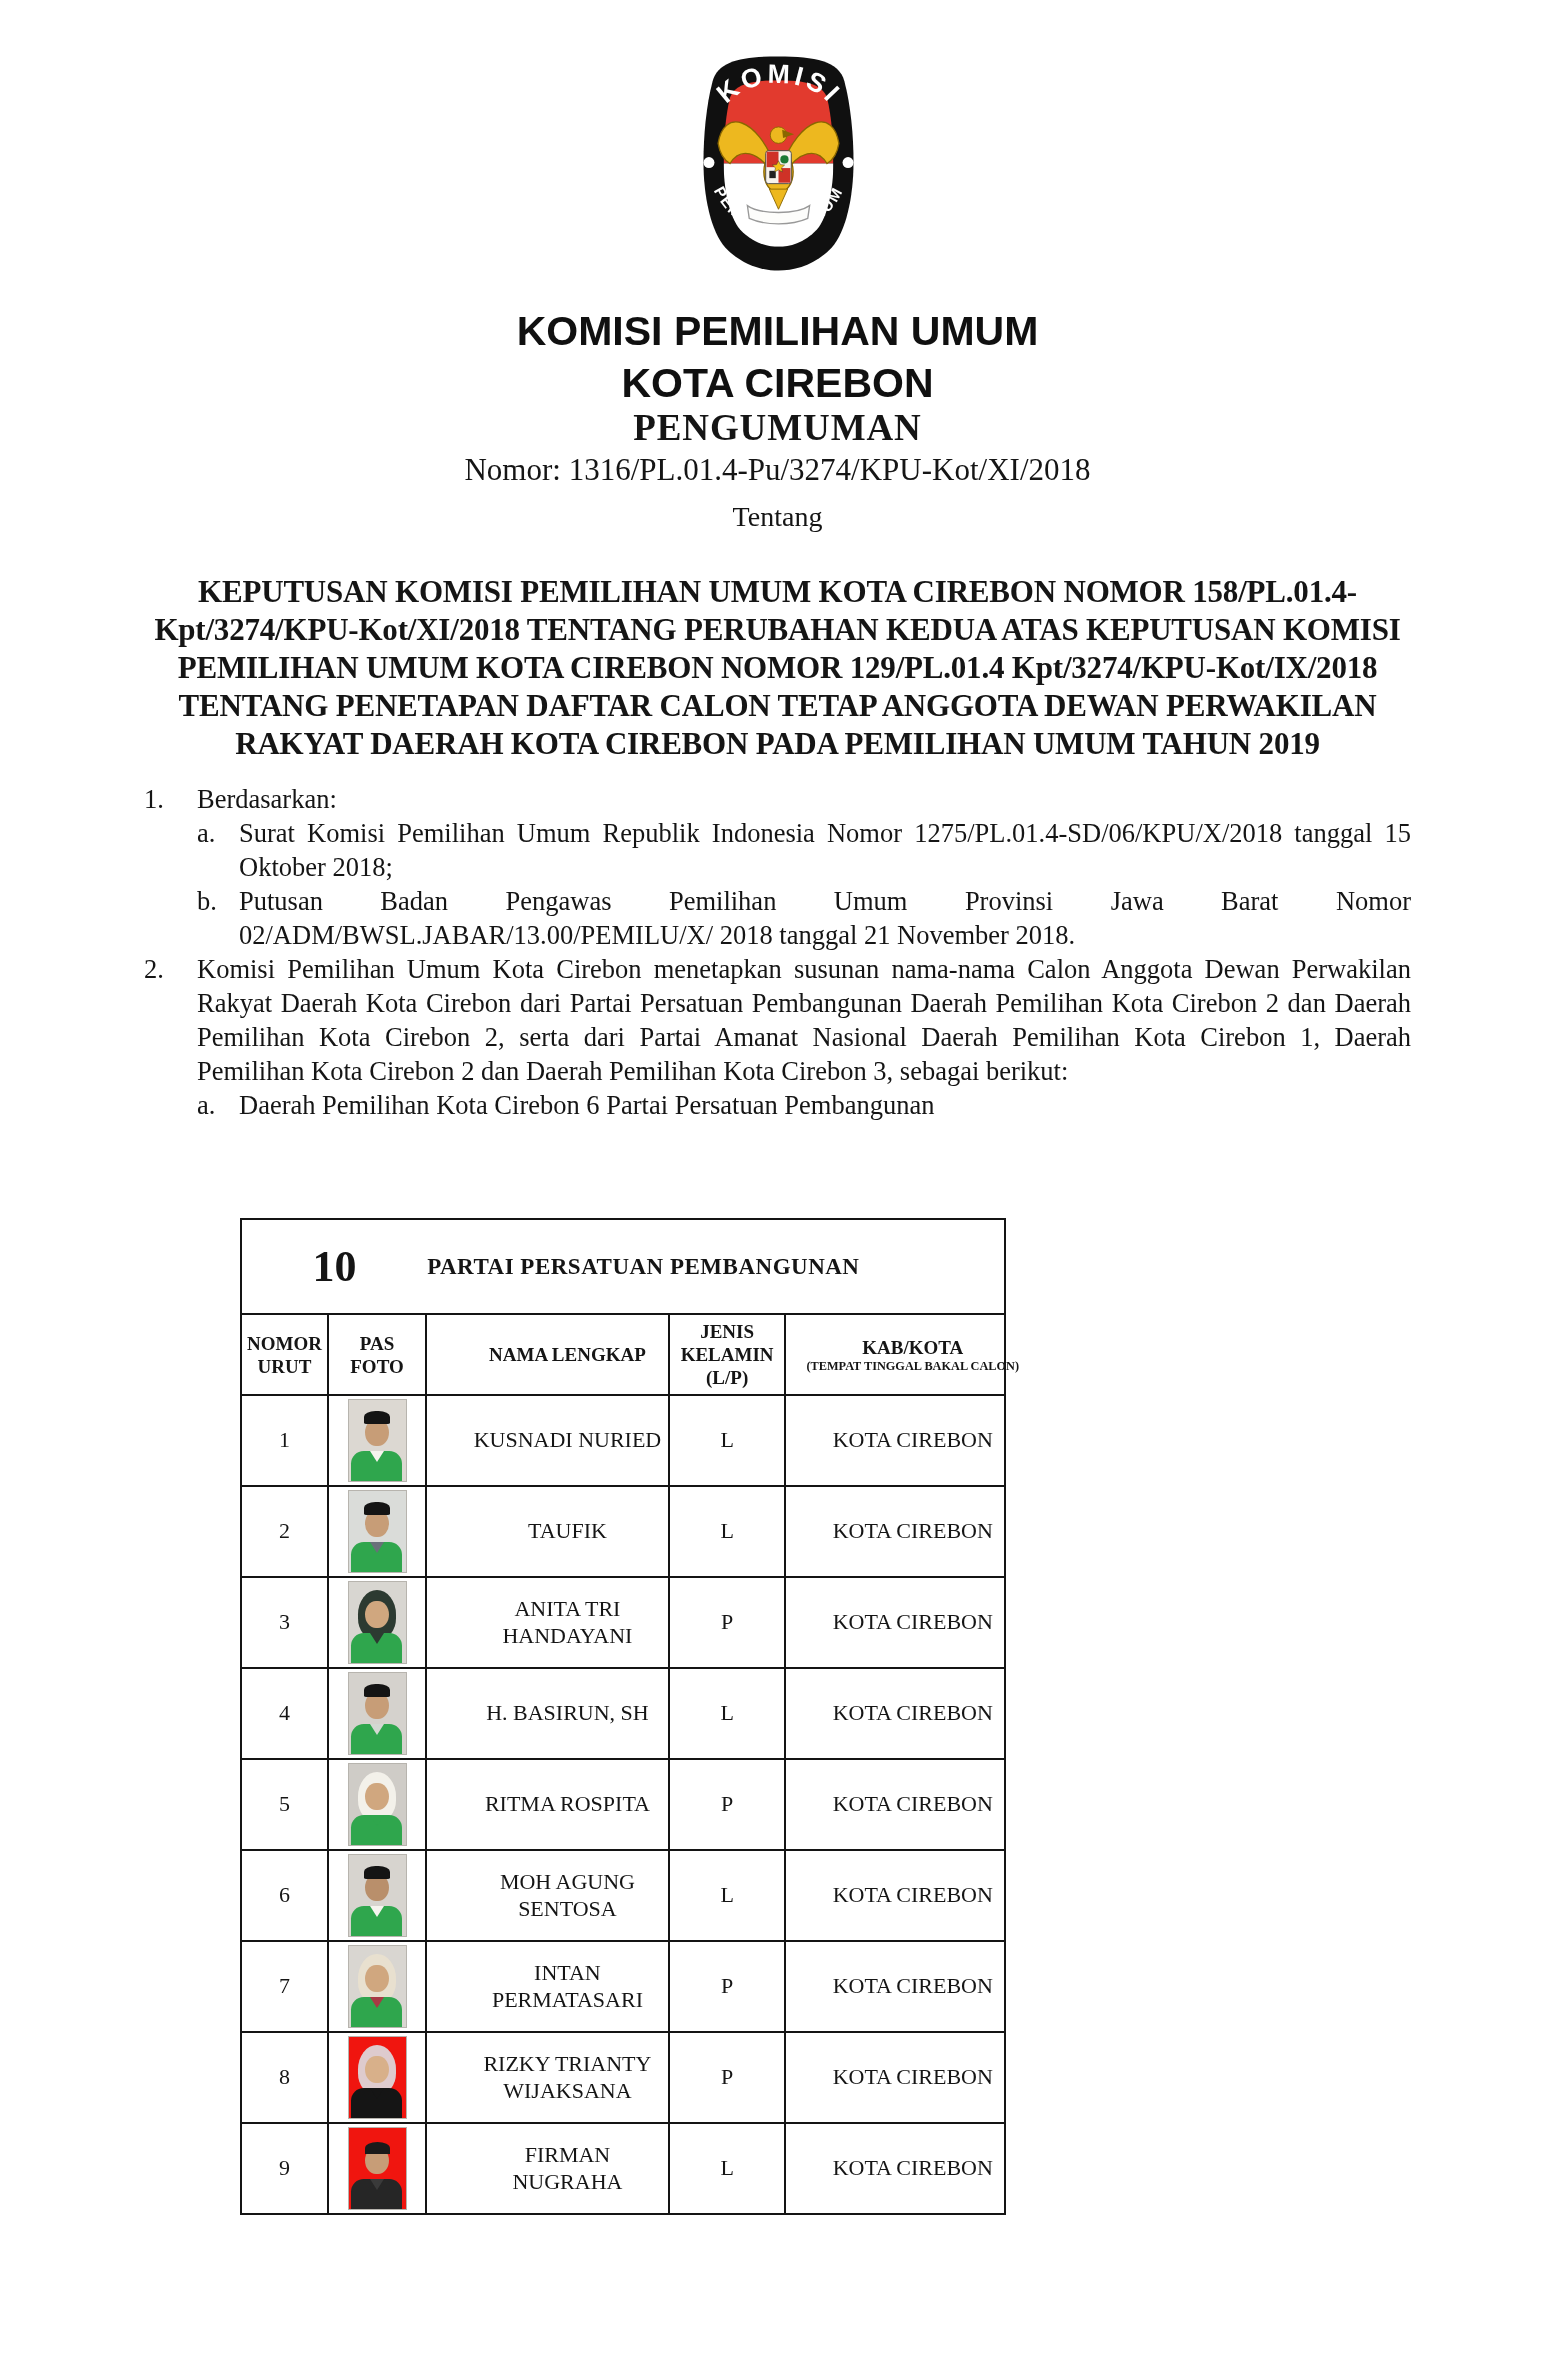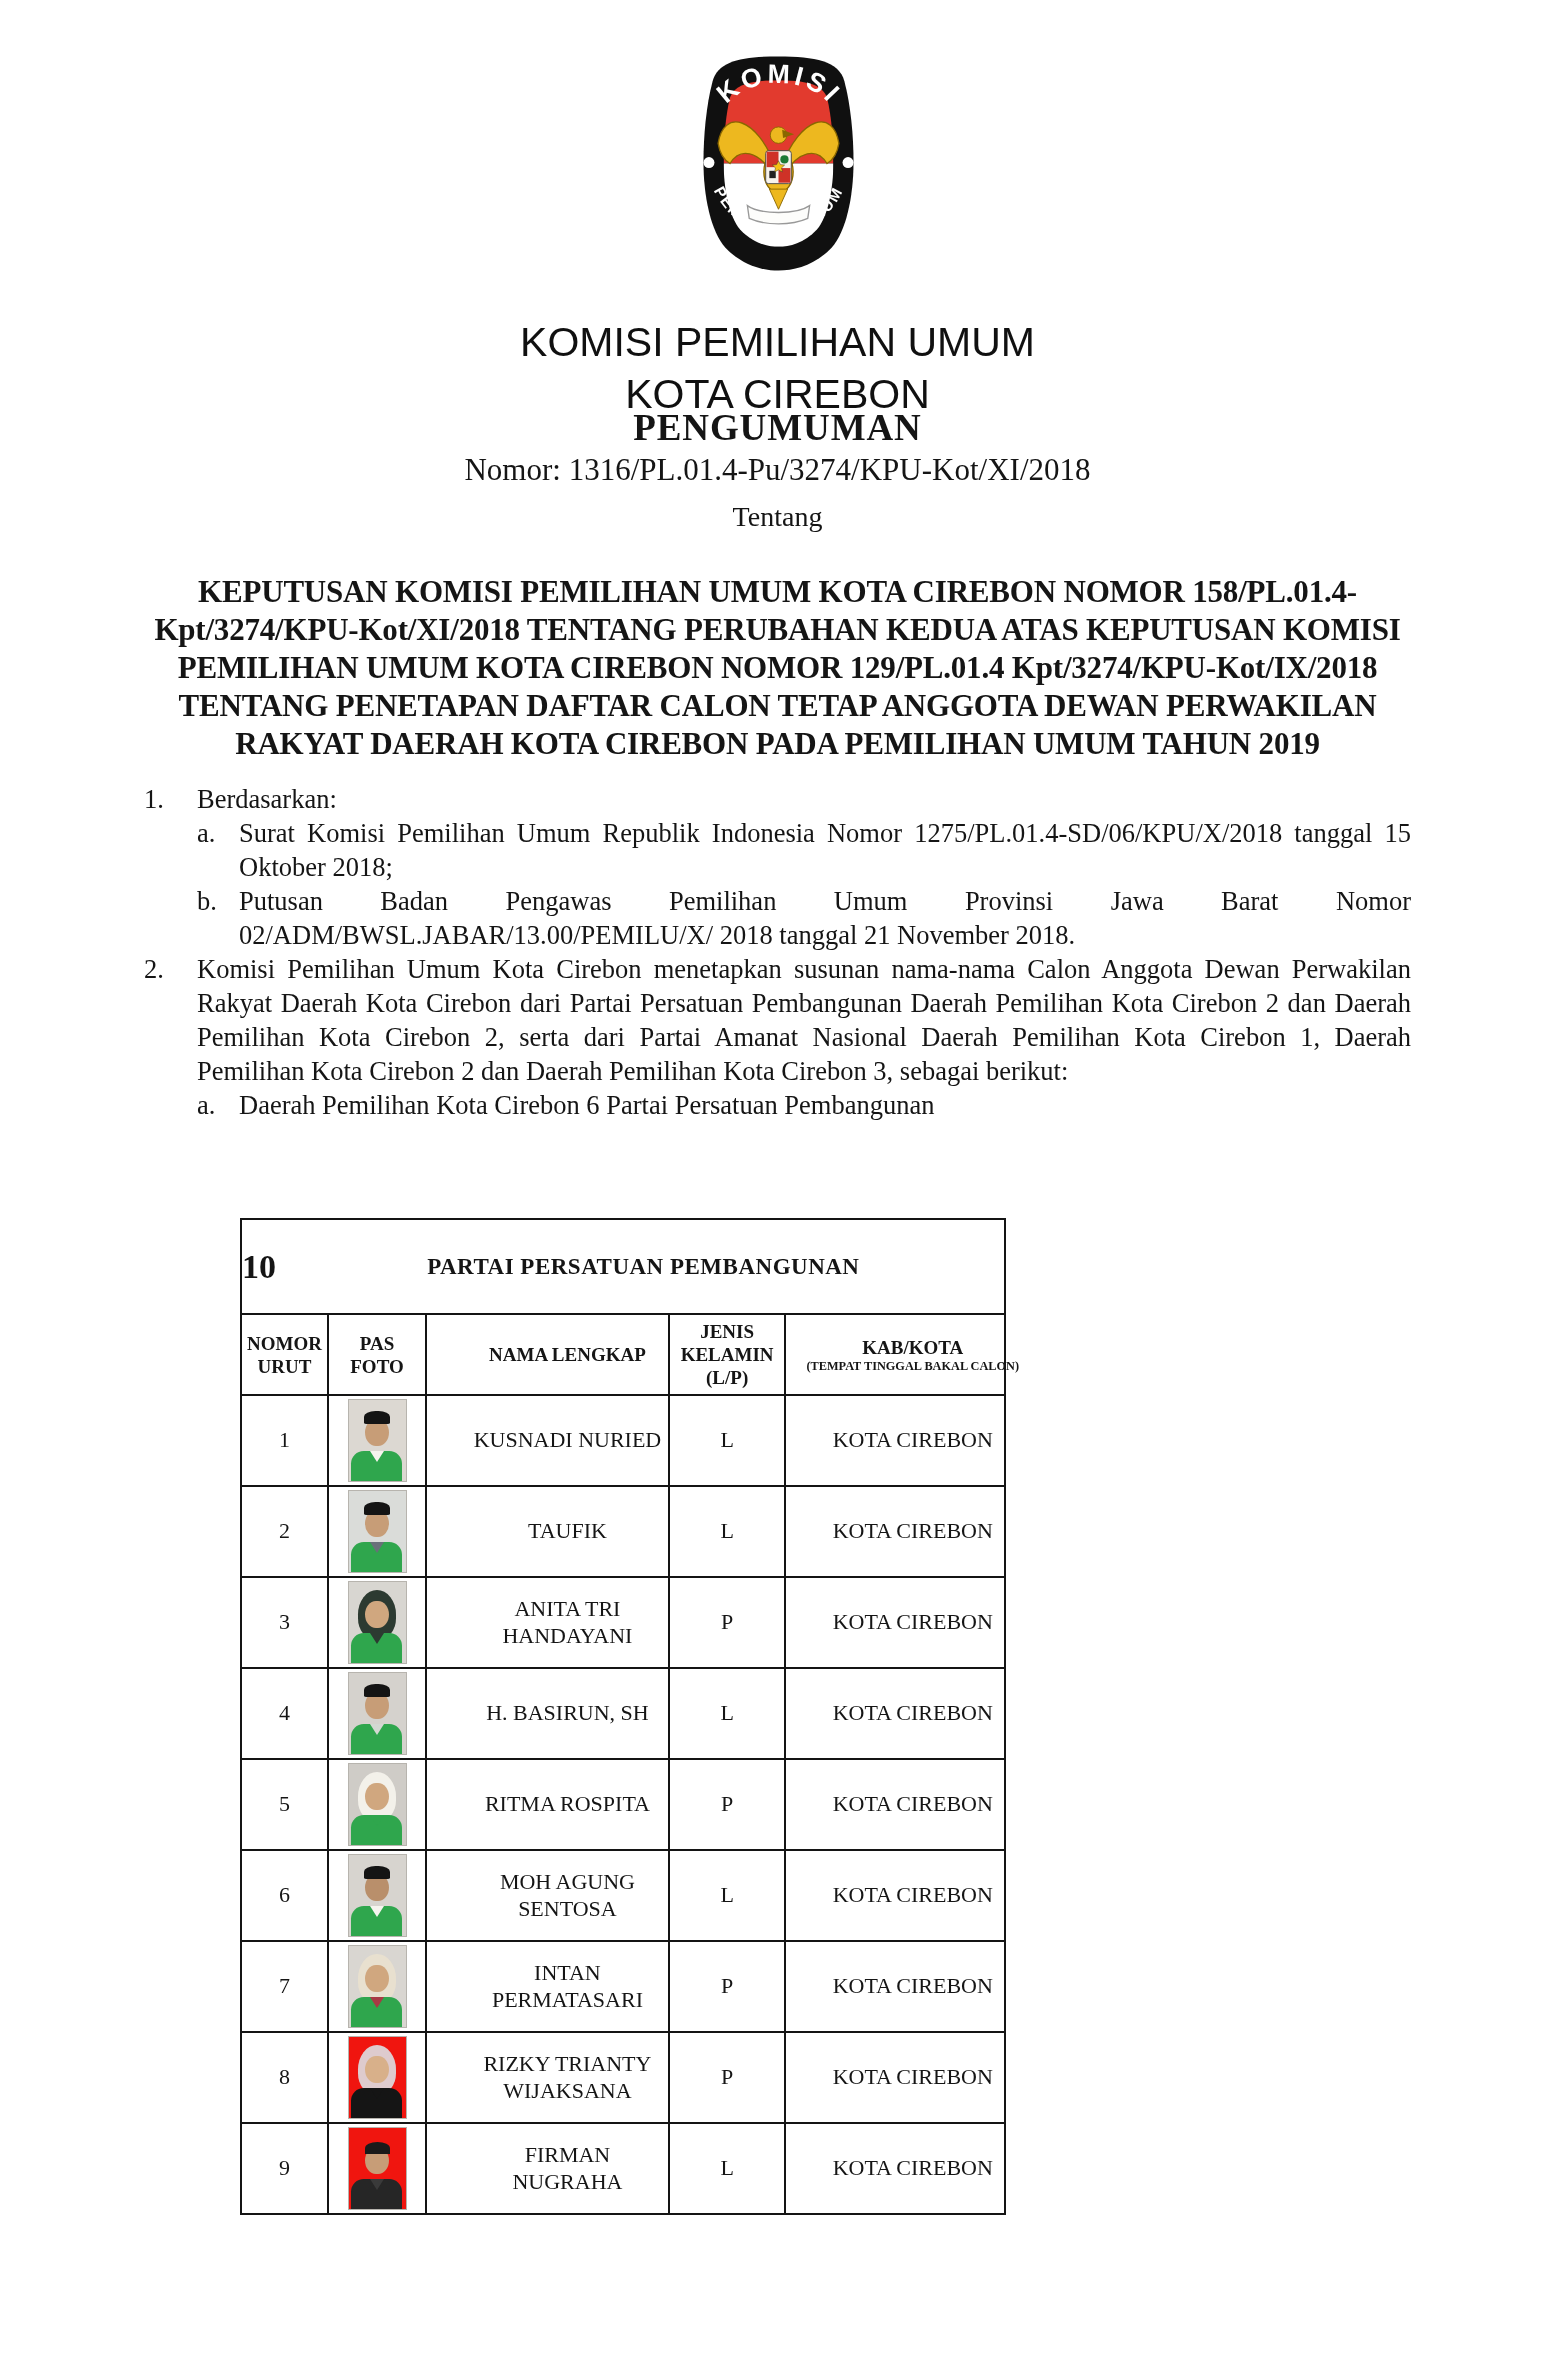--- a/index.html
+++ b/index.html
@@ -4,22 +4,22 @@
 <style>
   html,body{margin:0;padding:0;background:#888;}
   .page{position:relative;width:1555px;height:2377px;margin:0 auto;background:#ffffff;
         color:#151515;font-family:"Liberation Serif",serif;overflow:hidden;}
 
   
   .kpu-logo{position:absolute;top:51px;left:50%;margin-left:-91px;width:183px;height:225px;}
   .kpu-txt-top{font-family:"Liberation Sans",sans-serif;font-weight:bold;font-size:29px;fill:#ffffff;letter-spacing:4px;}
   .kpu-txt-bot{font-family:"Liberation Sans",sans-serif;font-weight:bold;font-size:17px;fill:#ffffff;letter-spacing:2px;}
 
-  .org{position:absolute;top:316px;left:0;width:100%;text-align:center;
-       font-family:"Liberation Sans",sans-serif;font-weight:normal;font-size:41px;line-height:52px;color:#101010;}
+  .org{position:absolute;top:305px;left:0;width:100%;text-align:center;
+       font-family:"Liberation Sans",sans-serif;font-weight:bold;font-size:41px;line-height:52px;color:#101010;}
   .doctype{position:absolute;top:406px;left:0;width:100%;text-align:center;
        font-weight:bold;font-size:37px;letter-spacing:0.9px;}
   .docnum{position:absolute;top:452px;left:0;width:100%;text-align:center;font-size:31px;}
   .tentang{position:absolute;top:501px;left:0;width:100%;text-align:center;font-size:28px;}
   .subject{position:absolute;top:573px;left:119px;right:119px;text-align:center;
        font-weight:bold;font-size:31px;line-height:38px;letter-spacing:-0.2px;}
 
   
   .list{position:absolute;top:782px;left:144px;width:1267px;font-size:26.5px;line-height:34px;}
   .item{display:flex;}
@@ -27,21 +27,21 @@
   .item-body{flex:1;min-width:0;}
   .item-text{text-align:justify;}
   .sub{display:flex;}
   .sub-letter{width:42px;flex:none;}
   .sub-text{flex:1;text-align:justify;min-width:0;}
   .sub.short .sub-text{text-align:left;}
 
   
   .doc-table{position:absolute;left:240px;top:1218px;width:766px;border:2.7px solid #141414;background:#fff;box-sizing:border-box;}
   .t-party{display:flex;align-items:center;height:93px;border-bottom:2.7px solid #141414;}
-  .tp-num{width:24.3%;text-align:left;font-weight:bold;font-size:34px;}
+  .tp-num{width:24.3%;text-align:center;font-weight:bold;font-size:44px;}
   .tp-name{width:47.1%;text-align:center;font-weight:bold;font-size:23px;letter-spacing:0.5px;white-space:nowrap;}
   .tp-logo{width:28.6%;display:flex;justify-content:center;align-items:center;}
   .t-head,.t-row{display:flex;border-bottom:2.7px solid #141414;}
   .t-row:last-child{border-bottom:none;}
   .t-head{height:79px;}
   .t-row{height:89px;}
   .cell{border-right:2.7px solid #141414;box-sizing:border-box;display:flex;flex-direction:column;
         align-items:center;justify-content:center;text-align:center;padding:1.8px 5.5px;min-width:0;}
   .cell:last-child{border-right:none;}
   .c1{width:11.4%;} .c2{width:12.9%;} .c3{width:31.9%;padding-left:45px;} .c4{width:15.2%;} .c5{width:28.6%;padding-left:41px;}

